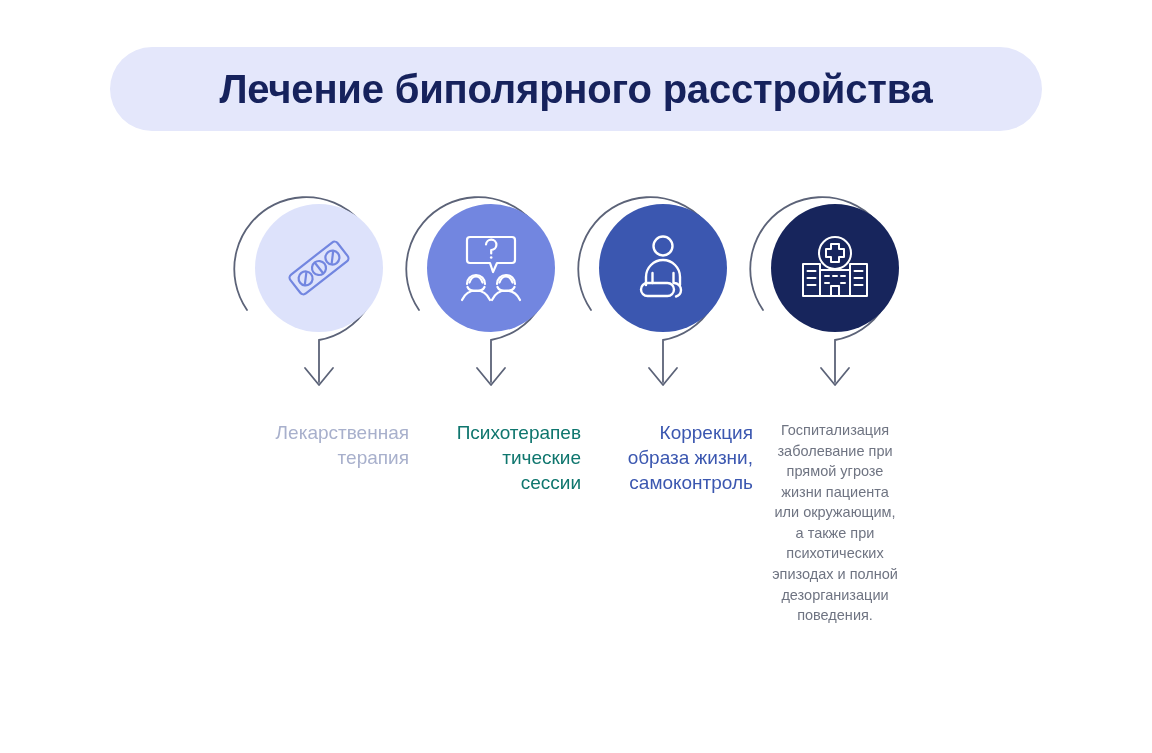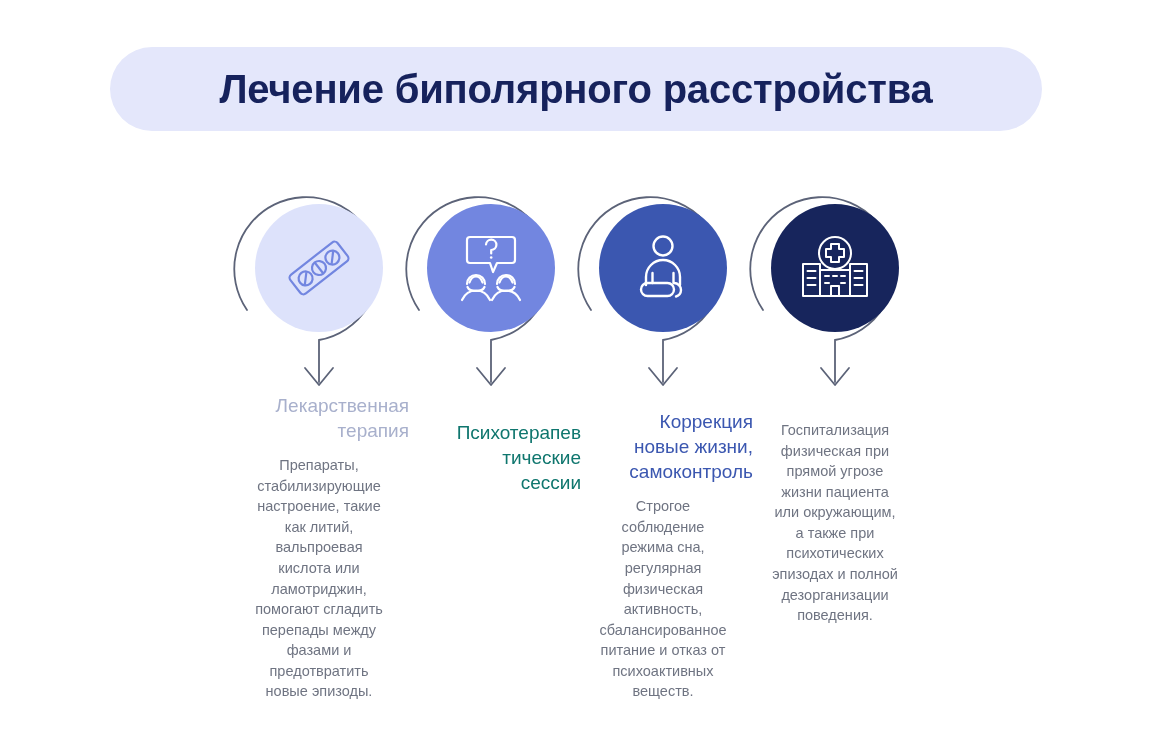--- a/index.html
+++ b/index.html
@@ -139,32 +139,20 @@
               <line x1="38" y1="31" x2="38" y2="45"></line>
               <circle cx="55" cy="38" r="7"></circle>
               <line x1="50.5" y1="42.5" x2="59.5" y2="33.5"></line>
             </g>
           </svg>
         </div>
       </div>
       <div class="step-text">
         <div class="step-heading" style="color:#a8b0cc">Лекарственная
 терапия</div>
-        <div class="step-body">Препараты,
-стабилизирующие
-настроение, такие
-как литий,
-вальпроевая
-кислота или
-ламотриджин,
-помогают сгладить
-перепады между
-фазами и
-предотвратить
-новые эпизоды.</div>
       </div>
     </div>
 
     <div class="step">
       <div class="node">
         <svg class="ring-svg" viewBox="0 0 172 228">
           <path d="M 14 128 A 72 72 0 1 1 86 158 L 86 200" fill="none" stroke="#5c6378" stroke-width="1.8" stroke-linecap="round"></path>
           <path d="M 72 186 L 86 203 L 100 186" fill="none" stroke="#5c6378" stroke-width="1.8" stroke-linecap="round" stroke-linejoin="round"></path>
         </svg>
         <div class="disc" style="background:#7286e0">
@@ -206,32 +194,22 @@
               <path d="M22.5 50 V40"></path>
               <path d="M43.5 50 V40"></path>
               <rect x="11" y="50" width="33" height="13" rx="6.5"></rect>
               <path d="M44 50 A7 7 0 0 1 51 57 A7 7 0 0 1 46 63.5"></path>
             </g>
           </svg>
         </div>
       </div>
       <div class="step-text">
         <div class="step-heading" style="color:#3b57b0">Коррекция
-новые жизни,
+образа жизни,
 самоконтроль</div>
-        <div class="step-body">Строгое
-соблюдение
-режима сна,
-регулярная
-физическая
-активность,
-сбалансированное
-питание и отказ от
-психоактивных
-веществ.</div>
       </div>
     </div>
 
     <div class="step">
       <div class="node">
         <svg class="ring-svg" viewBox="0 0 172 228">
           <path d="M 14 128 A 72 72 0 1 1 86 158 L 86 200" fill="none" stroke="#5c6378" stroke-width="1.8" stroke-linecap="round"></path>
           <path d="M 72 186 L 86 203 L 100 186" fill="none" stroke="#5c6378" stroke-width="1.8" stroke-linecap="round" stroke-linejoin="round"></path>
         </svg>
         <div class="disc" style="background:#17255c">
@@ -246,21 +224,21 @@
               <path d="M56.5 37 H64.5 M56.5 44 H64.5 M56.5 51 H64.5"></path>
               <path d="M27 42 H31 M35 42 H39 M43 42 H47"></path>
               <path d="M27 49 H31 M43 49 H47"></path>
               <path d="M33 52 H41 V62 H33 Z"></path>
             </g>
           </svg>
         </div>
       </div>
       <div class="step-text">
         <div class="step-body">Госпитализация
-физическая при
+заболевание при
 прямой угрозе
 жизни пациента
 или окружающим,
 а также при
 психотических
 эпизодах и полной
 дезорганизации
 поведения.</div>
       </div>
     </div>

